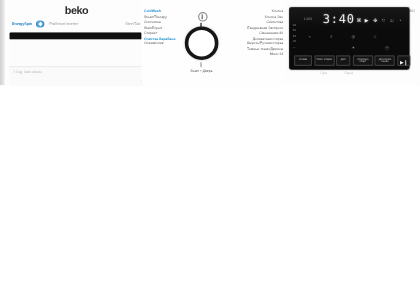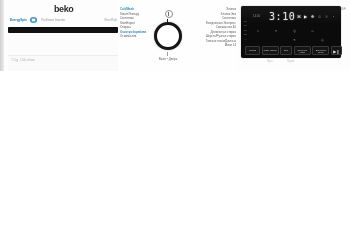--- a/index.html
+++ b/index.html
@@ -129,21 +129,21 @@
     <div class="led">
       <div class="led-gloss"></div>
       <div class="temp-ind">1400</div>
       <div class="left-col" id="left-col">
           <div>90</div>
           <div>60</div>
           <div>40</div>
           <div>30</div>
           <div>—</div>
         </div>
-      <div class="seg">3:10</div>
+      <div class="seg">3:40</div>
       <div class="ico-row" id="ico-row">
           <span class="ico on" style="left: 0px;">⌘</span>
           <span class="ico on" style="left: 7px;">▶</span>
           <span class="ico on" style="left: 14px;">❉</span>
           <span class="ico" style="left: 21px;">⏲</span>
           <span class="ico" style="left: 28px;">⚿</span>
           <span class="ico" style="left: 35px;">◔</span>
         </div>
       <div class="mid-icons" id="mid-icons">
           <span style="left: 6px; top: 0px;">≈</span>

